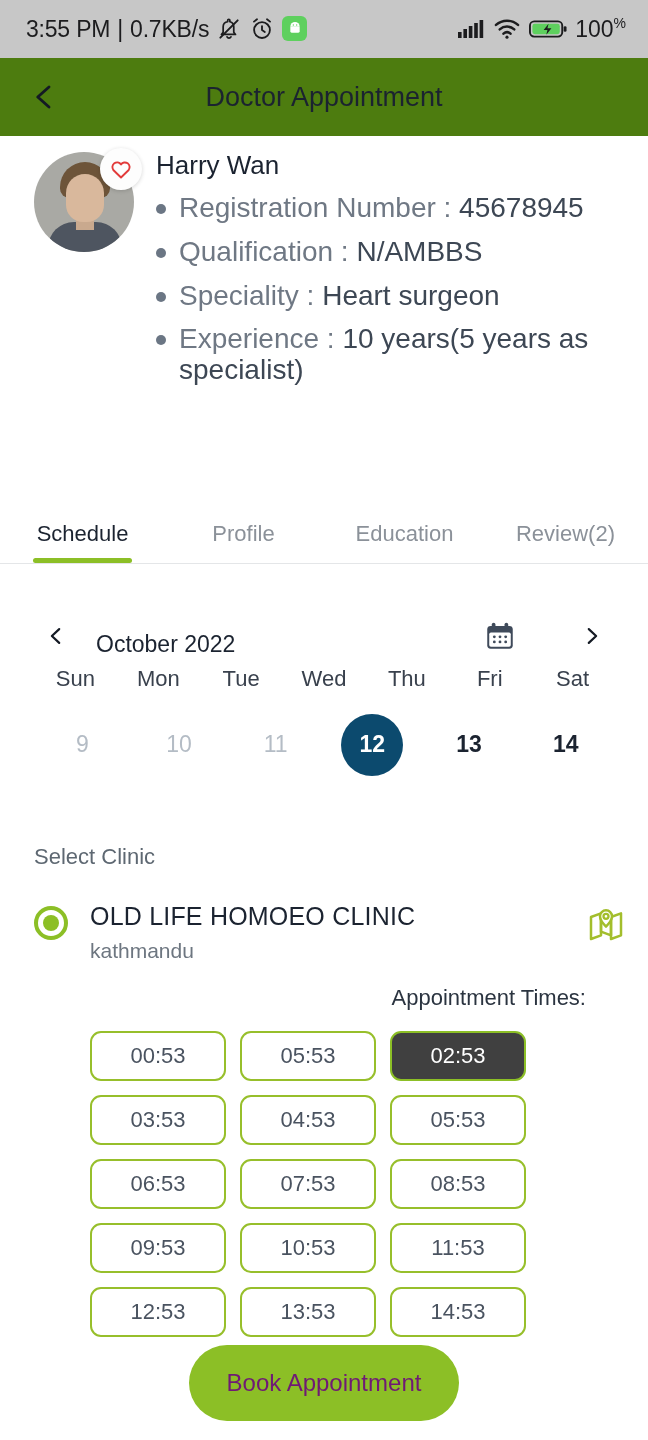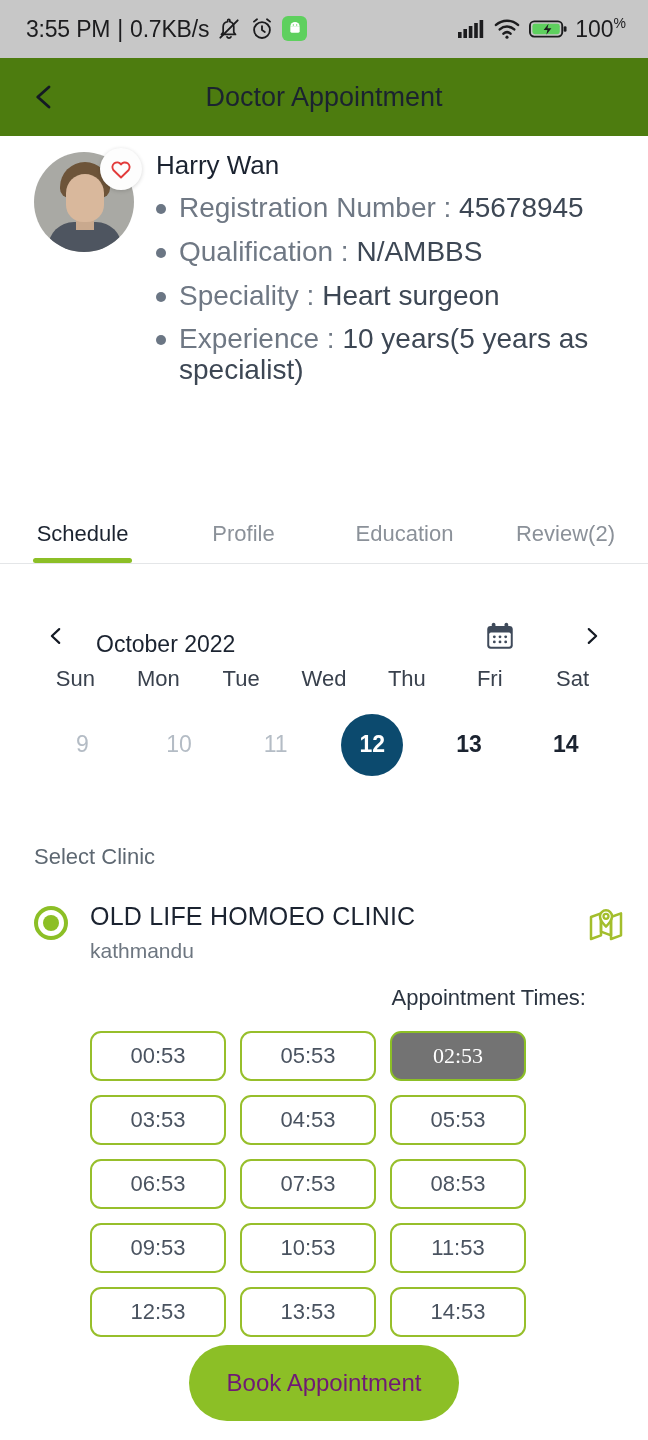--- a/index.html
+++ b/index.html
@@ -334,24 +334,23 @@
     border-radius: 11px;
     background: #fff;
     color: #4a5360;
     font-size: 22px;
     display: flex;
     align-items: center;
     justify-content: center;
     cursor: pointer;
   }
   .slot.selected {
-    background: #737373;
+    background: #404040;
     border-color: #8CBF26;
     color: #ffffff;
-    font-family: Liberation Serif, serif;
   }
 
   
   .book-wrap {
     position: absolute;
     left: 0; right: 0;
     top: 1345px;
     display: flex;
     justify-content: center;
   }

